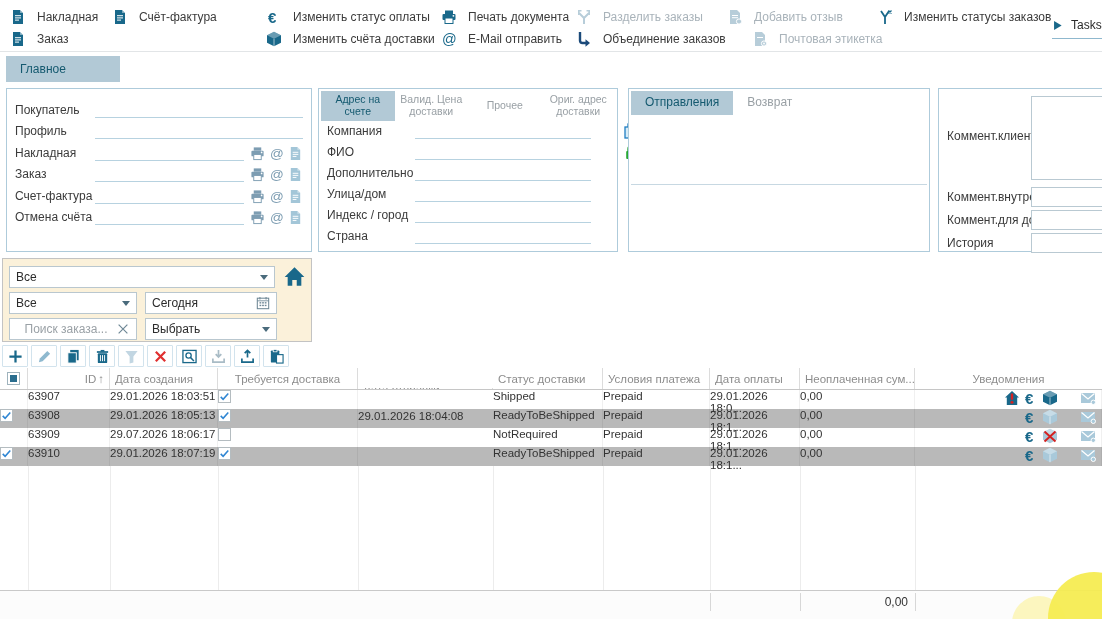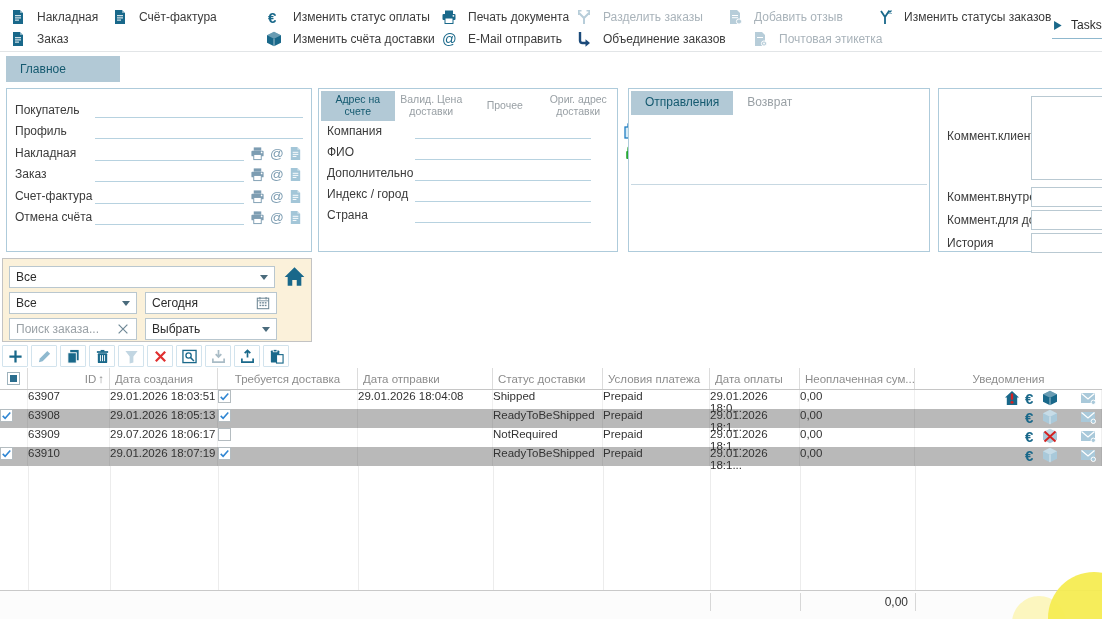--- a/index.html
+++ b/index.html
@@ -59,40 +59,40 @@
   .cpanel .clbl{position:absolute;left:8px;white-space:nowrap;}
   .cbox{position:absolute;left:92px;width:120px;border:1px solid #b9c9d2;background:#fff;}
 
   
   .fpanel{position:absolute;left:2px;top:258px;width:310px;height:84px;background:#fbf1da;border:1px solid #c3c3c3;}
   .fctl{position:absolute;height:22px;background:#fff;border:1px solid #b9c7cf;display:flex;align-items:center;
         padding:0 6px;color:#2b2b2b;}
   .fctl .grow{flex:1;}
   .caret{width:0;height:0;border-left:4px solid transparent;border-right:4px solid transparent;border-top:5px solid #4a6b7c;}
   .fctl .ic{width:14px;height:14px;color:#6f8896;}
-  .placeholder{color:#9aa1a6;}
+  .placeholder{color:#9aa1a6;text-align:center;}
   .homeic{position:absolute;left:281px;top:7px;width:21px;height:20px;color:#19688a;}
 
   
   .ipanel{left:316px;top:258px;width:786px;height:84px;}
   .ihdr{position:absolute;top:5px;color:#2b2b2b;white-space:nowrap;}
 
   
   .actionbar{position:absolute;left:2px;top:345px;display:flex;gap:3px;}
   .abtn{width:26px;height:22px;border:1px solid #d2e3ed;border-radius:1px;display:flex;align-items:center;justify-content:center;background:#fff;}
   .abtn .ic{width:15px;height:15px;}
   .teal{color:#19688a;} .paleb{color:#8fb9cf;} .vpale{color:#c2d6e2;} .redc{color:#e03030;} .greyb{color:#a9bcc6;}
 
   
   .grid{position:absolute;left:0;top:368px;width:1102px;}
   .ghead{display:flex;height:22px;border-bottom:1px solid #c6c6c6;color:#8c8c8c;font-size:11.5px;}
   .ghead .gc{border-right:1px solid #dcdcdc;display:flex;align-items:center;padding:0 5px;overflow:hidden;white-space:nowrap;}
   .gc.c0{width:28px;justify-content:center;padding:0;}
   .gc.c1{width:82px;justify-content:flex-end;}
-  .gc.c2{width:108px;} .gc.c3{width:140px;} .gc.c4{width:135px;} .gc.c5{width:110px;}
+  .gc.c2{width:108px;} .gc.c3{width:140px;} .gc.c4{width:135px;margin-top:20px;} .gc.c5{width:110px;}
   .gc.c6{width:107px;} .gc.c7{width:90px;} .gc.c8{width:115px;} .gc.c9{width:187px;border-right:none;}
   .gc.center{justify-content:center;} .gc.right{justify-content:flex-end;}
   .grow-r{display:flex;height:19px;font-size:11.5px;color:#333;background:#fff;}
   .grow-r.sel{background:#b9b9b9;}
   .grow-r .gc{border-right:1px solid rgba(0,0,0,0.06);align-items:center;}
   .cbx{width:13px;height:13px;background:#fff;border:1px solid #b4bcc0;display:inline-flex;align-items:center;justify-content:center;}
   .cbx svg{width:11px;height:11px;}
   .hcb{width:13px;height:13px;border:1px solid #9fb3bd;display:flex;align-items:center;justify-content:center;background:#fff;}
   .hcb i{width:7px;height:7px;background:#2a6d8e;display:block;}
   .sortarrow{color:#8c8c8c;margin-left:2px;}
@@ -366,20 +366,25 @@
           <span class="uline"></span>
         </div>
       <div class="arow">
           <span class="lbl">ФИО</span>
           <span class="uline short" style="width:78px"></span>
           <span class="uline"></span>
         </div>
       <div class="arow">
           <span class="lbl">Дополнительно</span>
           <span class="uline"></span>
+        </div>
+      <div class="arow">
+          <span class="lbl">Улица/дом</span>
+          <span class="uline"></span>
+          <span class="uline short" style="width:42px"></span>
         </div>
       <div class="arow">
           <span class="lbl">Индекс / город</span>
           <span class="uline short" style="width:42px"></span>
           <span class="uline"></span>
         </div>
       <div class="arow">
           <span class="lbl">Страна</span>
           <span class="uline short" style="width:42px"></span>
           <span class="uline"></span>

